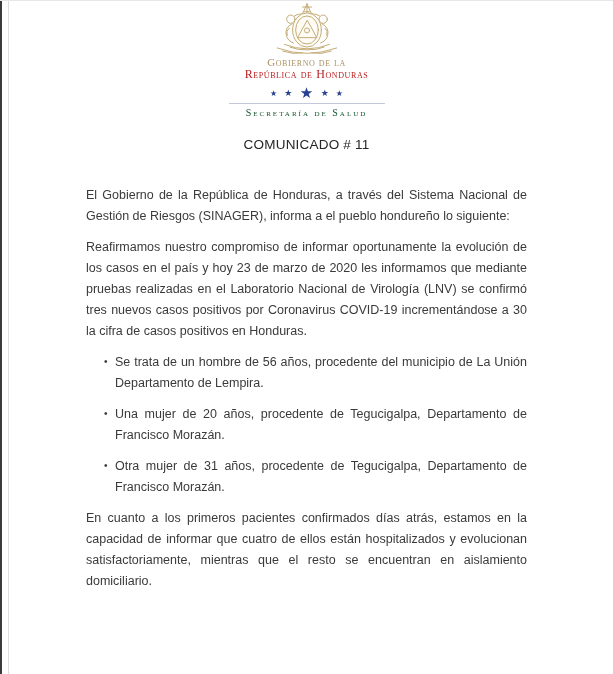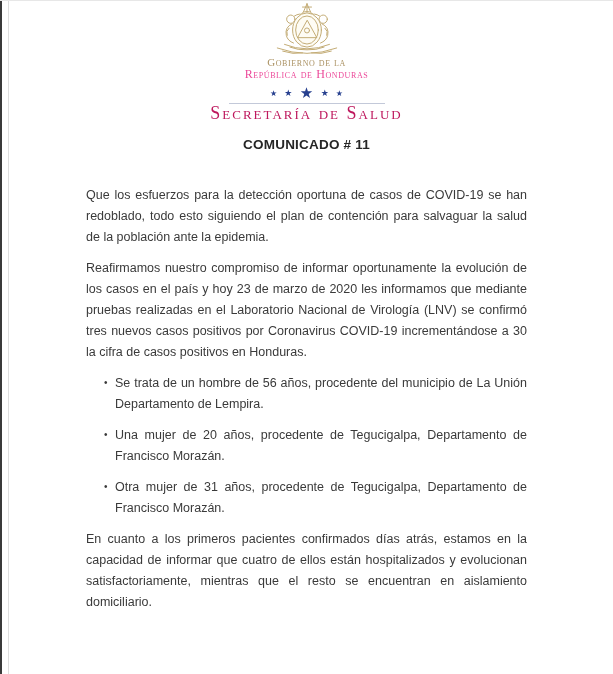--- a/index.html
+++ b/index.html
@@ -29,49 +29,49 @@
     font-variant:small-caps;
     font-size:11px; line-height:11px;
     letter-spacing:0.6px;
     color:#ab9263;
   }
   .gov-line2 {
     font-family:"Liberation Serif", serif;
     font-variant:small-caps;
     font-size:12px; line-height:12px;
     letter-spacing:0.6px;
-    color:#ec4899;
+    color:#b91c1c;
     text-align:center;
   }
   .stars {
     height:20px; margin-top:3px;
     display:flex; align-items:center; justify-content:center;
     color:#27408f;
   }
   .star-sm { font-size:9px;  margin:0 3.5px; }
   .star-xs { font-size:8px;  margin:0 3.5px; }
   .star-lg { font-size:15px; margin:0 4px; }
   .divider {
     width:156px; height:1px; margin:0 auto;
     background:#c3c9d9;
   }
   .ministry {
     margin-top:2px;
     font-family:"Liberation Serif", serif;
     font-variant:small-caps;
-    font-size:18px; line-height:14px;
+    font-size:10px; line-height:14px;
     letter-spacing:2px;
-    color:#be185d;
+    color:#14532d;
   }
 
   
   .doc-title {
     margin-top:17px;
     text-align:center;
-    font-size:13.5px; font-weight:bold;
+    font-size:13.5px; font-weight:normal;
     letter-spacing:0.2px;
     color:#262626;
   }
   .content {
     margin:33px 86px 0 86px;
     width:441px;
     font-size:12.5px; line-height:21px;
     color:#3a3a3a;
     text-align:justify;
   }
@@ -139,22 +139,22 @@
 
     <div class="divider"></div>
 
     <div class="ministry">Secretaría de Salud</div>
   </div>
 
   <div class="doc-title">COMUNICADO # 11</div>
 
   <div class="content">
 
+    <p class="para">El Gobierno de la República de Honduras, a través del Sistema Nacional de Gestión de Riesgos (SINAGER), informa a el pueblo hondureño lo siguiente:</p>
 
-    <p class="para">Que los esfuerzos para la detección oportuna de casos de COVID-19 se han redoblado, todo esto siguiendo el plan de contención para salvaguar la salud de la población ante la epidemia.</p>
 
     <p class="para">Reafirmamos nuestro compromiso de informar oportunamente la evolución de los casos en el país y hoy 23 de marzo de 2020 les informamos que mediante pruebas realizadas en el Laboratorio Nacional de Virología (LNV) se confirmó tres nuevos casos positivos por Coronavirus COVID-19 incrementándose a 30 la cifra de casos positivos en Honduras.</p>
 
     <div class="bullet-list">
       <div class="bullet-item">
         <span class="bullet-marker">•</span>
         <span>Se trata de un hombre de 56 años, procedente del municipio de La Unión Departamento de Lempira.</span>
       </div>
       <div class="bullet-item">
         <span class="bullet-marker">•</span>

